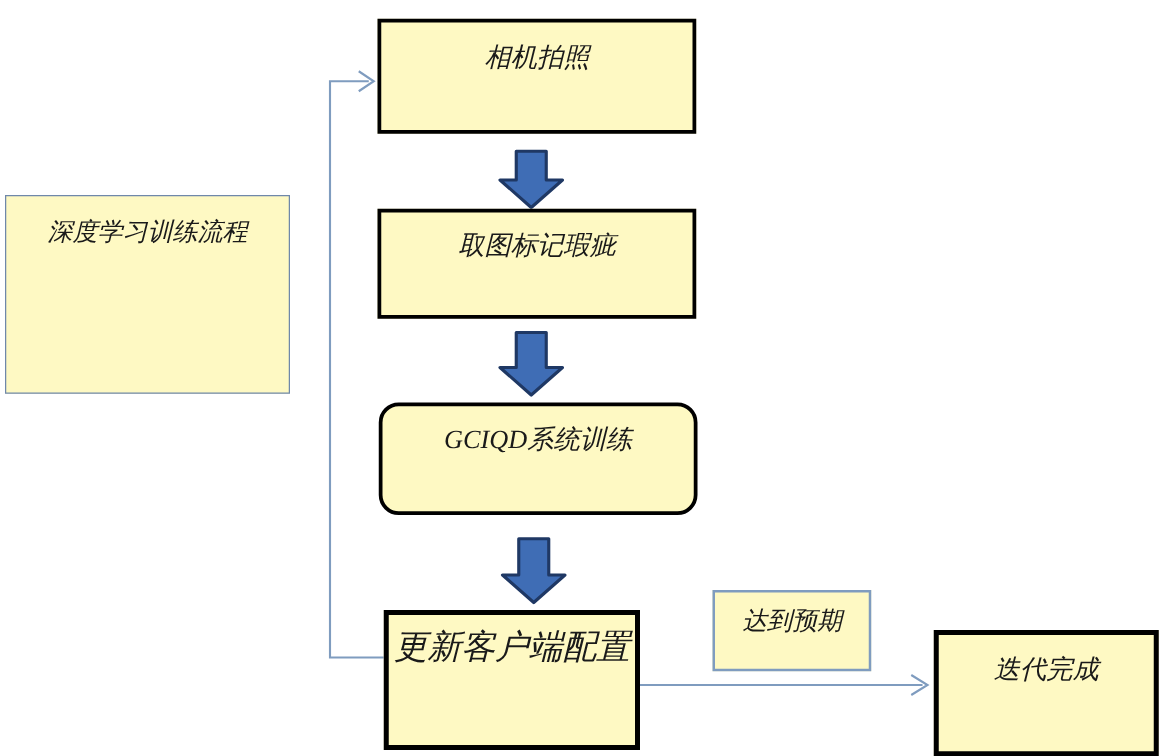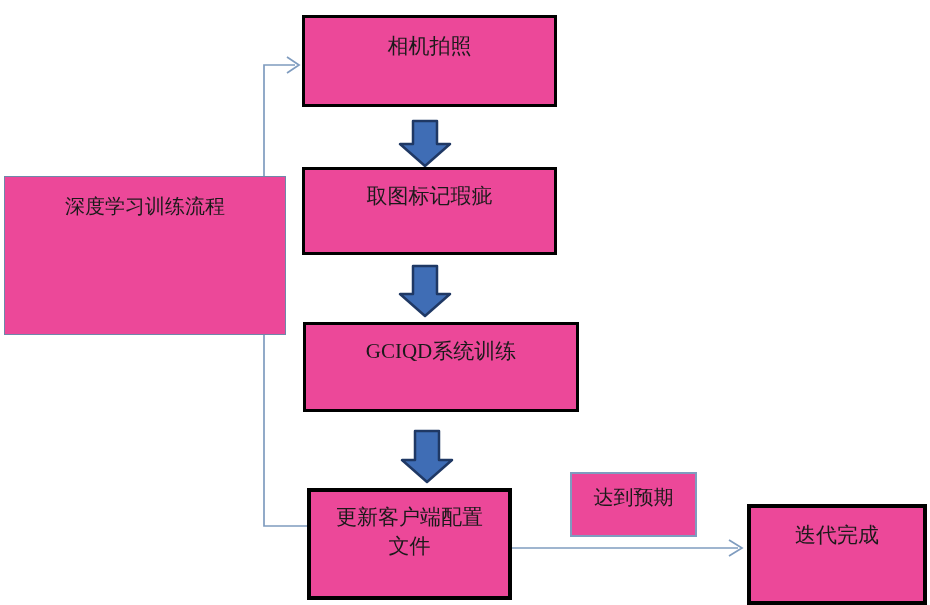--- a/index.html
+++ b/index.html
@@ -11,23 +11,24 @@
   .canvas {
     position: relative;
     width: 930px;
     height: 605px;
     background: #ffffff;
     overflow: hidden;
   }
   .box {
     position: absolute;
     box-sizing: border-box;
-    background: #ec4899;
+    background: #fef9c3;
     text-align: center;
     color: #1a1a1a;
+    font-style: italic;
   }
   .box.thick {
     border: 3px solid #000000;
   }
   .box.extra-thick {
     border: 4px solid #000000;
   }
   .box.thin-blue {
     border: 1px solid #6f88aa;
   }
@@ -35,21 +36,21 @@
     border: 2px solid #7f9cbf;
   }
   .node-label {
     font-size: 21px;
     line-height: 29px;
     padding-top: 12px;
     display: block;
   }
   .node-label-line {
     display: block;
-    font-size: 21px;
+    font-size: 27px;
     line-height: 29px;
   }
   .node-camera .node-label   { padding-top: 14px; }
   .node-update .node-lines   { padding-top: 11px; }
   .node-done .node-label     { padding-top: 13px; }
   .node-expected .node-label { padding-top: 9px; font-size: 20px; }
 
   .note-box {
     font-size: 20px;
     line-height: 33px;
@@ -81,40 +82,39 @@
 
     <polygon points="415,431 439,431 439,460 452,460 427,482 402,460 415,460" stroke-width="2.5" stroke-linejoin="round" fill="#3f6db5" stroke="#1f3864"></polygon>
 
     <path d="M307 526 L264 526 L264 65 L295 65" fill="none" stroke-width="1.7" stroke="#7f9cbf"></path>
     <polyline points="287,57 299,65 287,73" fill="none" stroke-width="1.7" stroke="#7f9cbf"></polyline>
 
     <path d="M512 548 L738 548" fill="none" stroke-width="1.7" stroke="#7f9cbf"></path>
     <polyline points="729,540 742,548 729,556" fill="none" stroke-width="1.7" stroke="#7f9cbf"></polyline>
   </svg>
 
-  <div class="box thin-blue note-box" style="left:4px; top:176px; width:282px; height:159px;">
+  <div class="box thin-blue note-box" style="left:4px; top:156px; width:228px; height:159px;">
     <span class="note-line1">深度学习训练流程</span>
   </div>
 
   <div class="box thick node-camera" style="left:302px; top:15px; width:255px; height:92px;">
     <span class="node-label">相机拍照</span>
   </div>
 
   <div class="box thick" style="left:302px; top:167px; width:255px; height:88px;">
     <span class="node-label">取图标记瑕疵</span>
   </div>
 
-  <div class="box thick" style="left:303px; top:322px; width:276px; height:90px;">
+  <div class="box thick" style="left:303px; top:322px; width:255px; height:90px;border-radius:16px;">
     <span class="node-label">GCIQD系统训练</span>
   </div>
 
   <div class="box extra-thick node-update" style="left:307px; top:488px; width:205px; height:112px;">
     <span class="node-lines" style="display:block; padding-top:11px;">
       <span class="node-label-line">更新客户端配置</span>
-      <span class="node-label-line">文件</span>
     </span>
   </div>
 
   <div class="box medium-blue node-expected" style="left:570px; top:472px; width:127px; height:65px;text-align:center;">
     <span class="node-label">达到预期</span>
   </div>
 
   <div class="box extra-thick node-done" style="left:747px; top:504px; width:180px; height:101px;">
     <span class="node-label">迭代完成</span>
   </div>

